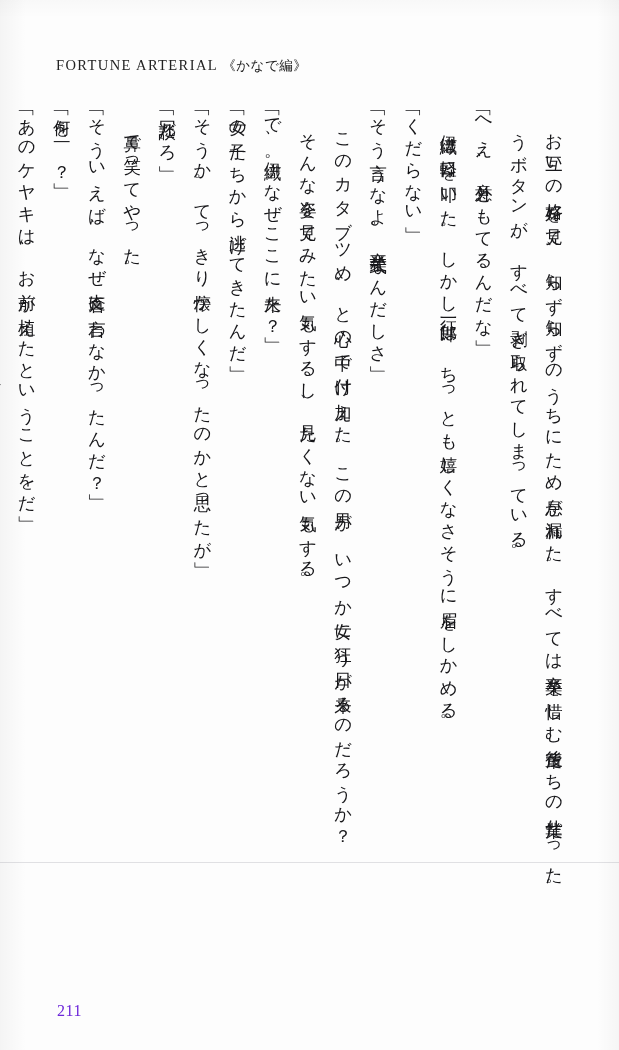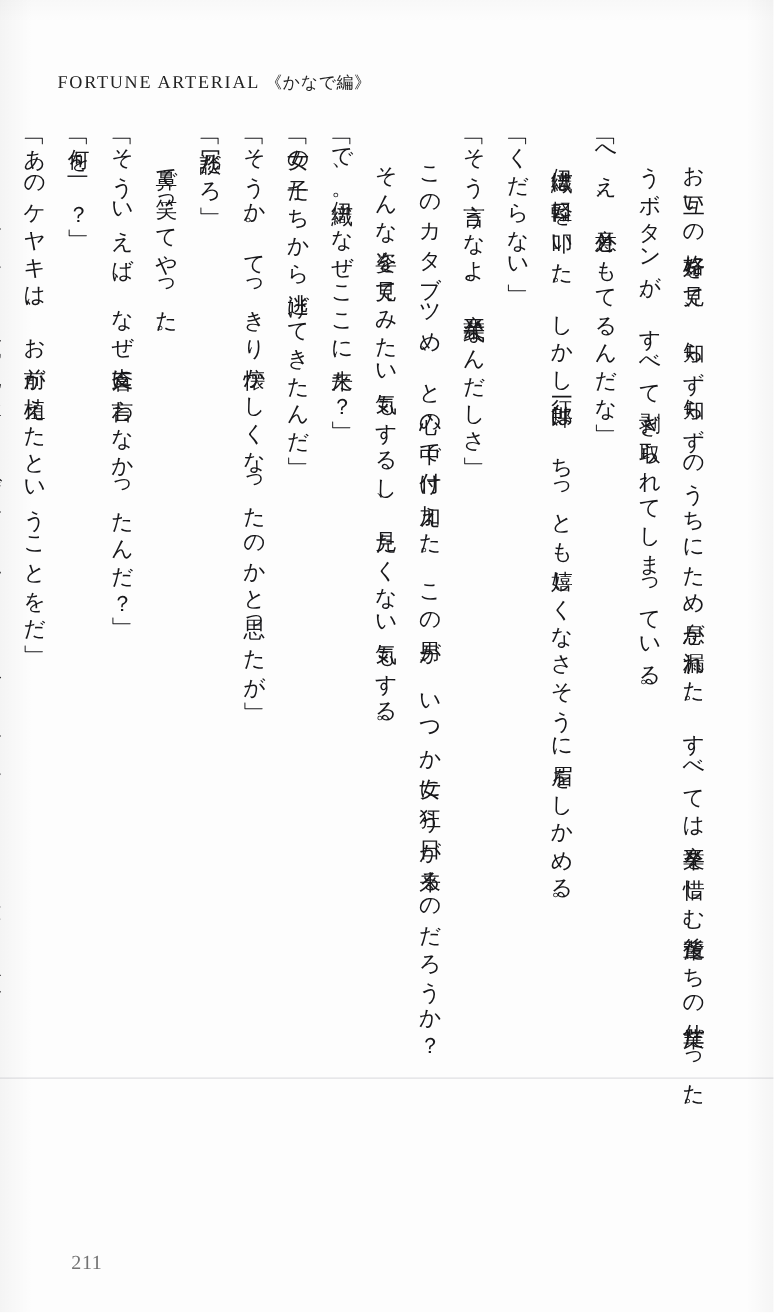--- a/index.html
+++ b/index.html
@@ -34,21 +34,21 @@
     right: 0;
     top: 862px;
     height: 1px;
     background: rgba(140,140,150,0.25);
     pointer-events: none;
   }
 
   
   .running-head {
     position: absolute;
-    left: 46px;
+    left: 56px;
     top: 57px;
     font-size: 14.5px;
     letter-spacing: 0.6px;
     color: #222;
     white-space: nowrap;
     text-align: right;
   }
   .running-head .series {
     font-family: "Liberation Serif", serif;
     font-variant: small-caps;
@@ -86,21 +86,21 @@
     text-indent: 1em;
   }
 
   
   .folio {
     position: absolute;
     left: 57px;
     top: 1002px;
     font-family: "Liberation Serif", serif;
     font-size: 16px;
-    color: #737373;
+    color: #6d28d9;
     letter-spacing: 0.5px;
   }
 </style>
 </head>
 <body>
 
 <div class="page">
 
   <div class="page-texture"></div>
   <div class="page-scanline"></div>

